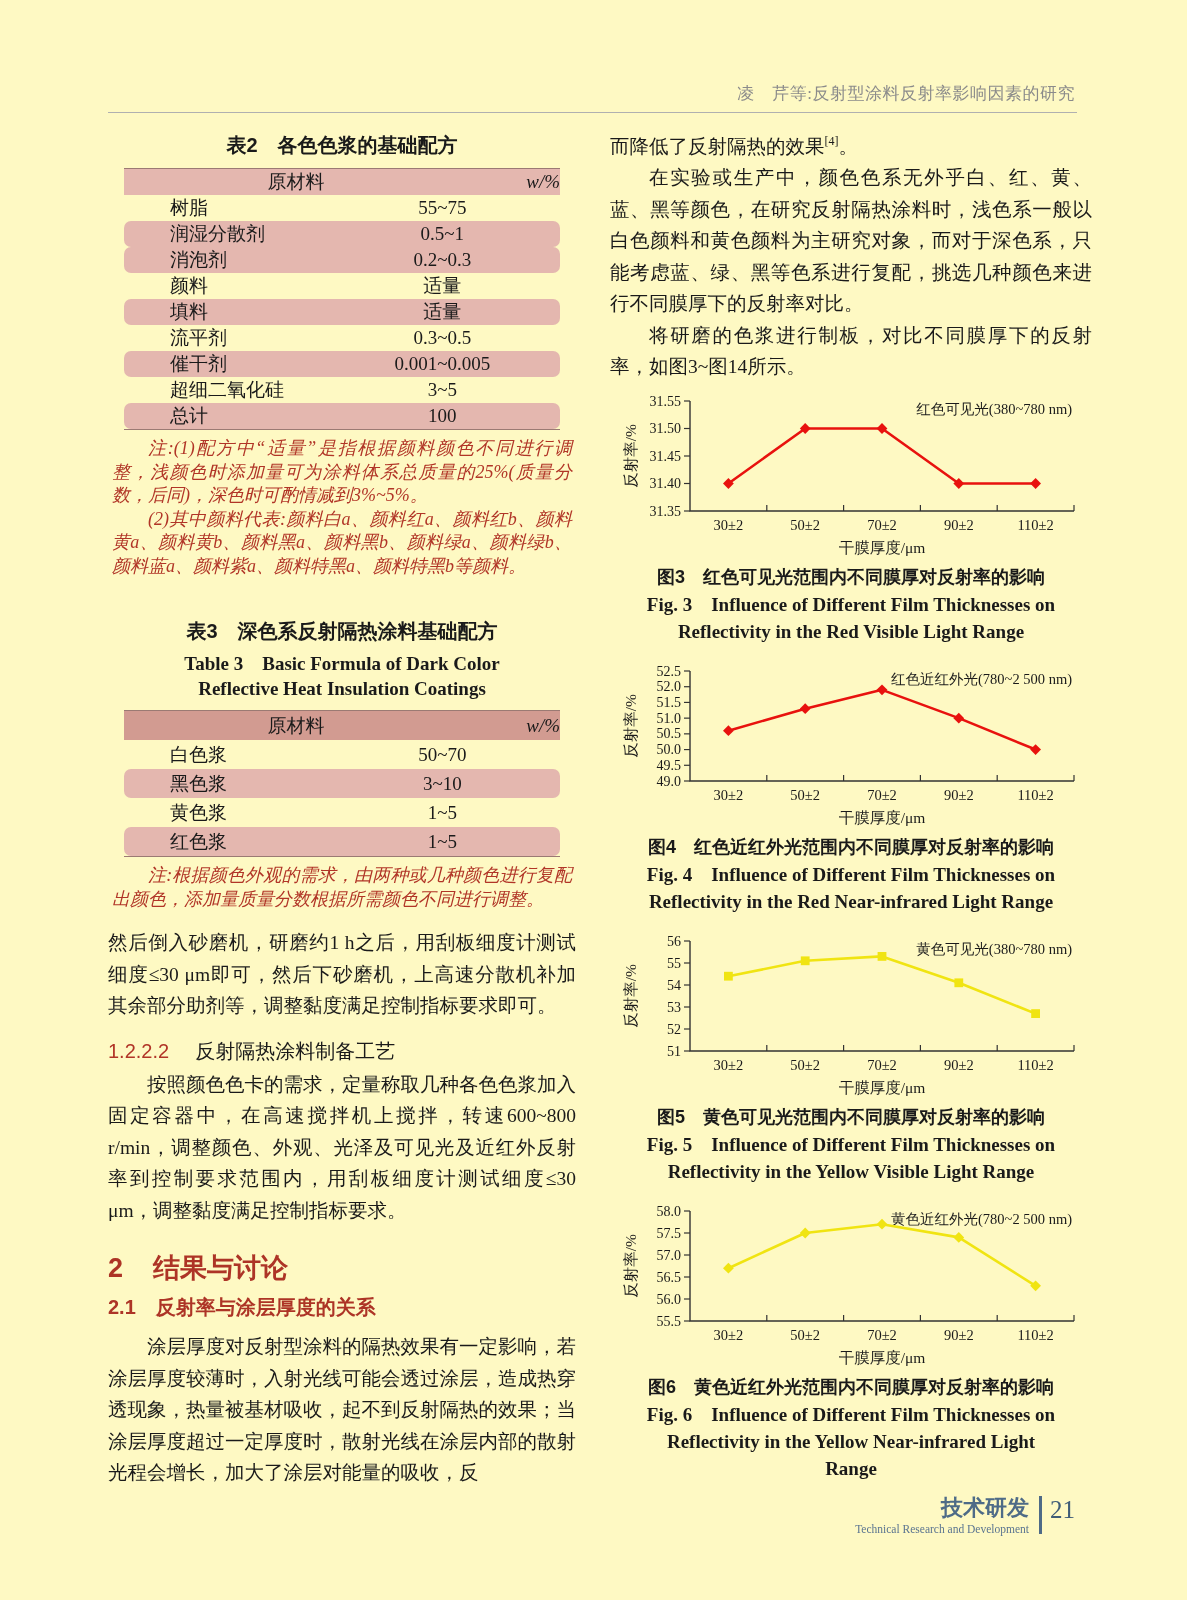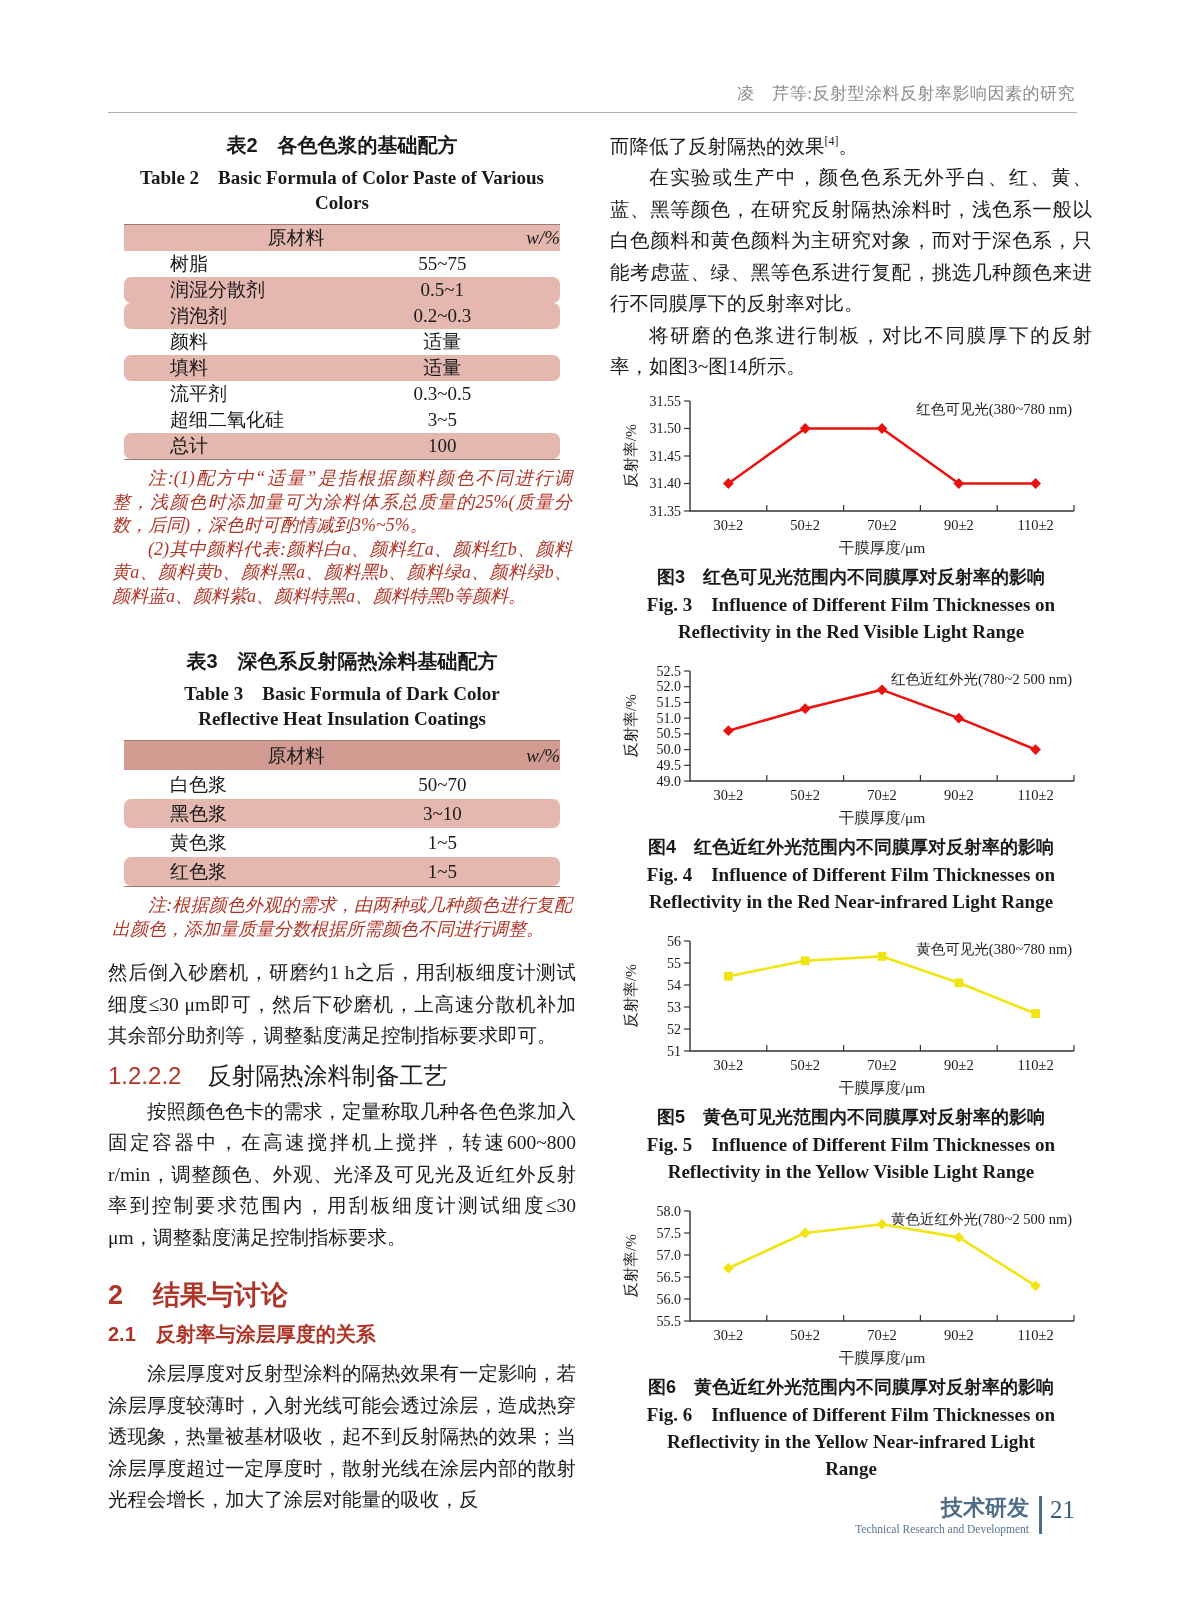--- a/index.html
+++ b/index.html
@@ -1,16 +1,16 @@
 <!DOCTYPE html>
 <html><head>
 <meta charset="utf-8">
 <style>
   html,body{margin:0;padding:0;background:#e9e9e9;}
-  .page{position:relative;width:1187px;height:1600px;background:#ffffff;margin:0 auto;overflow:hidden;
+  .page{position:relative;width:1187px;height:1600px;background:#fef9c3;margin:0 auto;overflow:hidden;
         font-family:"Liberation Serif","DejaVu Serif",serif;color:#1a1a1a;}
   
   .runhead{position:absolute;top:82px;right:112px;font-size:17px;color:#8b8b8b;letter-spacing:.5px;}
   .headrule{position:absolute;top:112px;left:108px;right:110px;border-top:1px solid #b0b0b0;}
   
   .colL{position:absolute;left:108px;top:132px;width:468px;}
   .colR{position:absolute;left:610px;top:126px;width:482px;}
   
   .tcn{text-align:center;font-weight:bold;font-size:20px;font-family:"Liberation Sans",sans-serif;margin:0 0 6px 0;}
   .ten{text-align:center;font-weight:bold;font-size:19px;line-height:25px;margin:0;padding:0 28px;}
@@ -26,21 +26,21 @@
   .fch{padding-left:8px;text-align:right;}
   .fitalic{font-style:italic;}
   
   .note{margin:7px 4px 0 4px;}
   .note p{margin:0;text-indent:2em;color:#b13527;font-size:18px;line-height:23.5px;text-align:justify;font-style:italic;}
   
   .para{font-size:19.5px;line-height:31.5px;text-align:justify;margin:0;}
   .indent{text-indent:2em;}
   sup{font-size:12px;}
   
-  .h4{font-size:24px;margin:8px 0 4px 0;font-family:"Liberation Sans",sans-serif;}
+  .h4{font-size:20px;margin:16px 0 4px 0;font-family:"Liberation Sans",sans-serif;}
   .h4 .num{color:#b13527;margin-right:26px;}
   .h2x{color:#ad3426;font-size:27px;font-weight:bold;margin:24px 0 8px 0;font-family:"Liberation Sans",sans-serif;}
   .h2x .num{margin-right:30px;}
   .h3x{color:#ad3426;font-size:20px;font-weight:bold;margin:4px 0 10px 0;font-family:"Liberation Sans",sans-serif;}
   .h3x .num{margin-right:20px;text-align:right;}
   
   .figure{margin-top:16px;}
   .chart{display:block;margin-left:10px;width:462px;height:172px;}
   .cap-cn{text-align:center;font-weight:bold;font-size:18px;font-family:"Liberation Sans",sans-serif;line-height:27px;margin-top:1px;}
   .cap-en{text-align:center;font-weight:bold;font-size:19px;line-height:27px;padding:0 36px;}
@@ -55,21 +55,20 @@
 </head>
 <body>
 
 <div class="page">
 
   <div class="runhead">凌　芹等:反射型涂料反射率影响因素的研究</div>
   <div class="headrule"></div>
 
   <div class="colL">
     <div class="tcn">表2　各色色浆的基础配方</div>
-    <div class="ten">Table 2　Basic Formula of Color Paste of Various Colors</div>
     <div class="ftable tbl2">
         <div class="frow fhead">
           <div class="fc1 fch">原材料</div>
           <div class="fc2 fch fitalic">w/%</div>
         </div>
         <div class="frow">
           <div class="fc1">树脂</div>
           <div class="fc2">55~75</div>
         </div>
         <div class="frow rpink">
@@ -84,20 +83,24 @@
           <div class="fc1">颜料</div>
           <div class="fc2">适量</div>
         </div>
         <div class="frow rpink">
           <div class="fc1">填料</div>
           <div class="fc2">适量</div>
         </div>
         <div class="frow">
           <div class="fc1">流平剂</div>
           <div class="fc2">0.3~0.5</div>
+        </div>
+        <div class="frow rpink">
+          <div class="fc1">催干剂</div>
+          <div class="fc2">0.001~0.005</div>
         </div>
         <div class="frow">
           <div class="fc1">超细二氧化硅</div>
           <div class="fc2">3~5</div>
         </div>
         <div class="frow rpink">
           <div class="fc1">总计</div>
           <div class="fc2">100</div>
         </div>
       </div>

